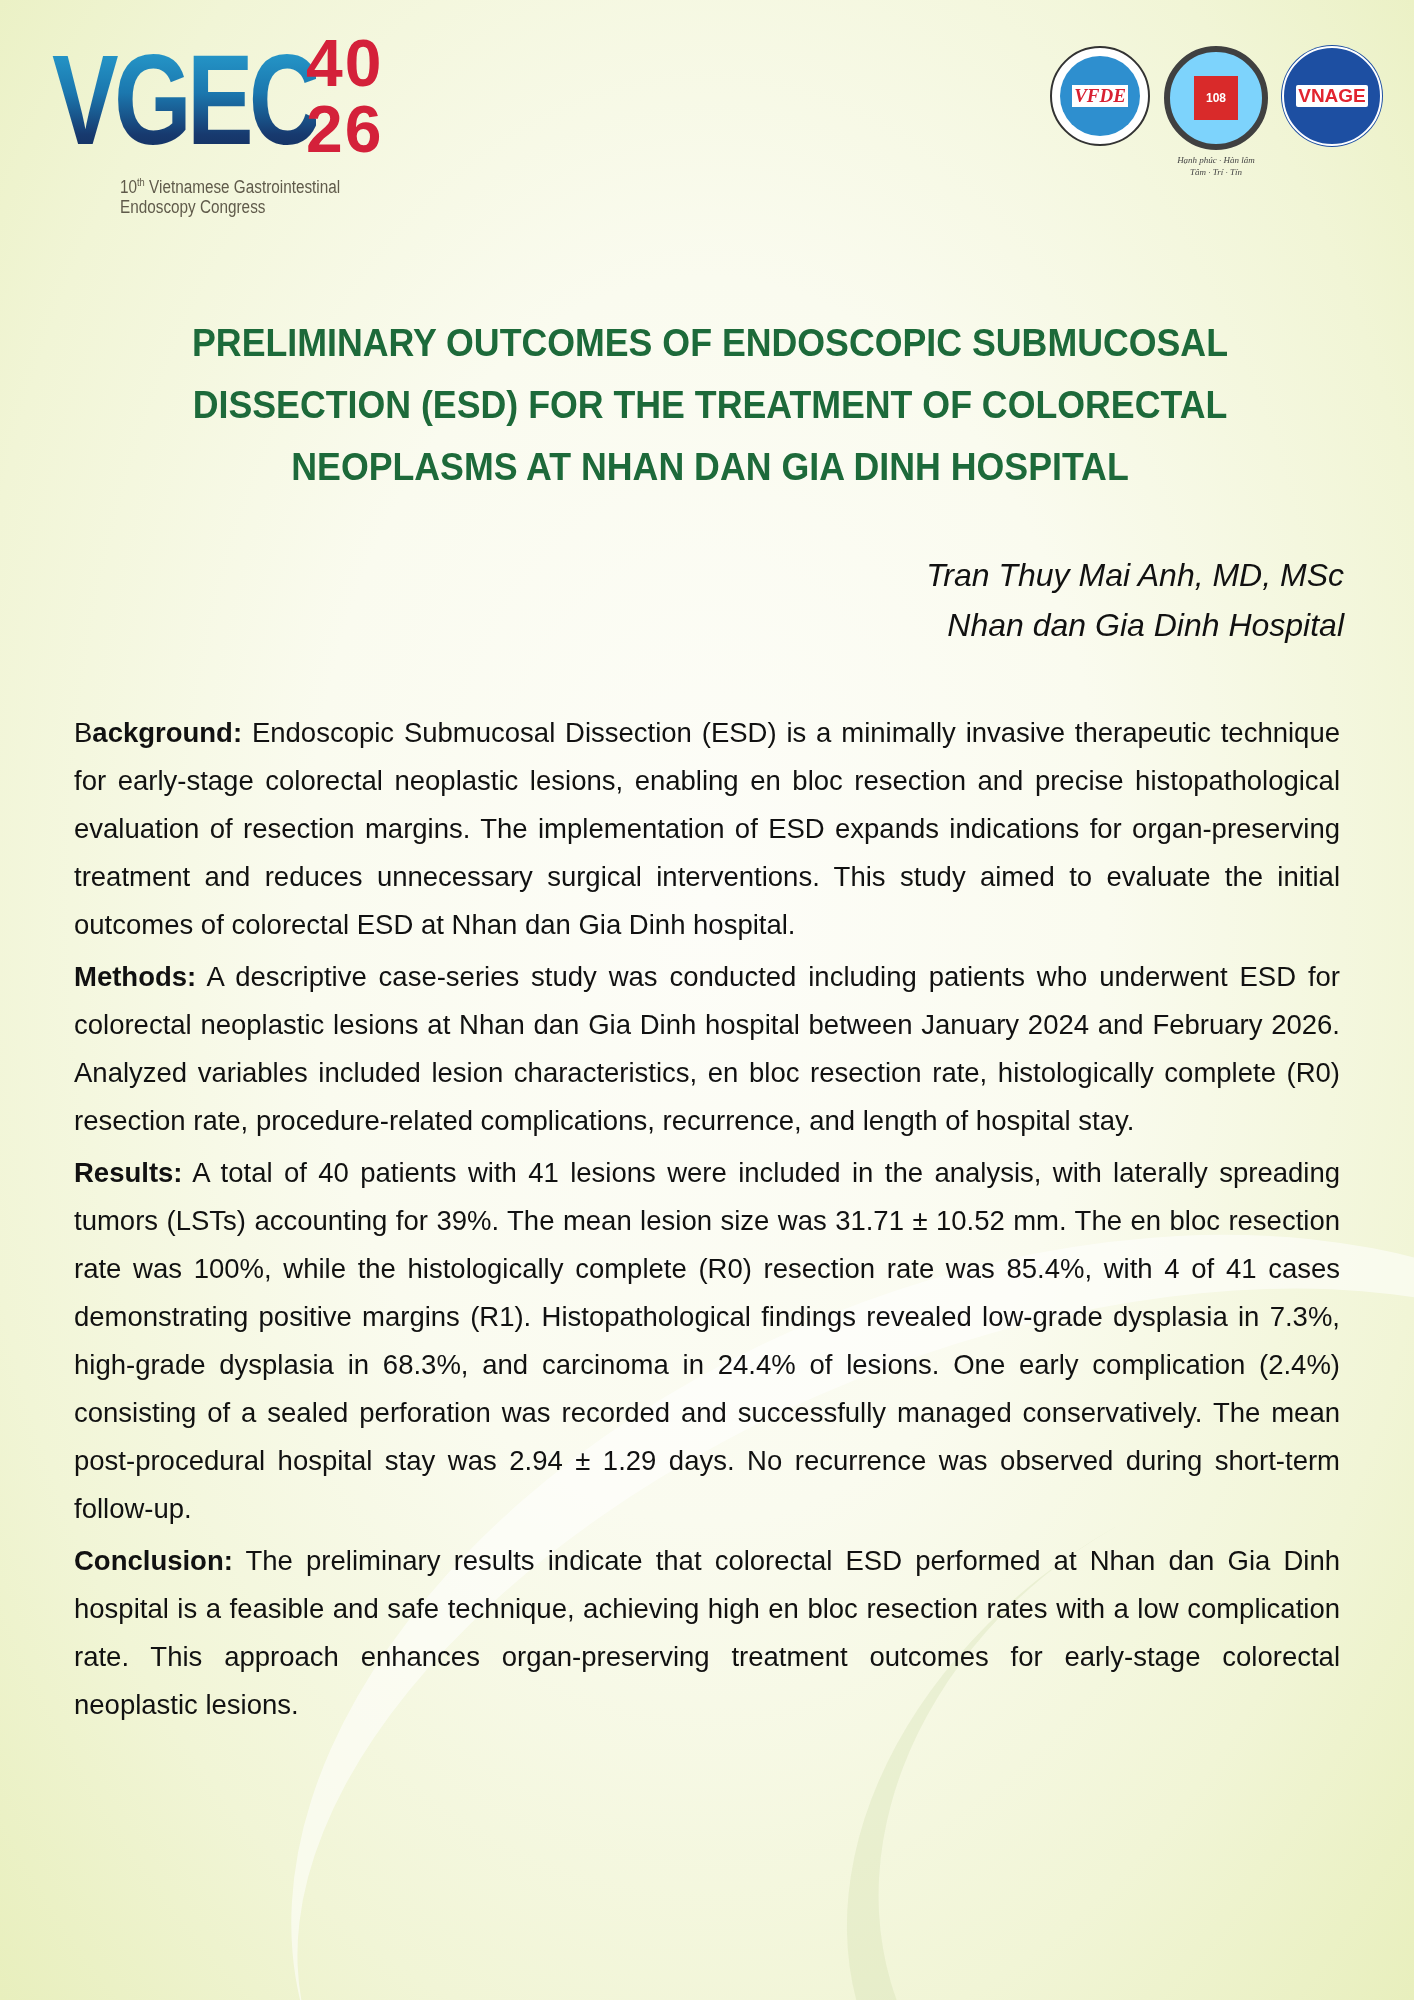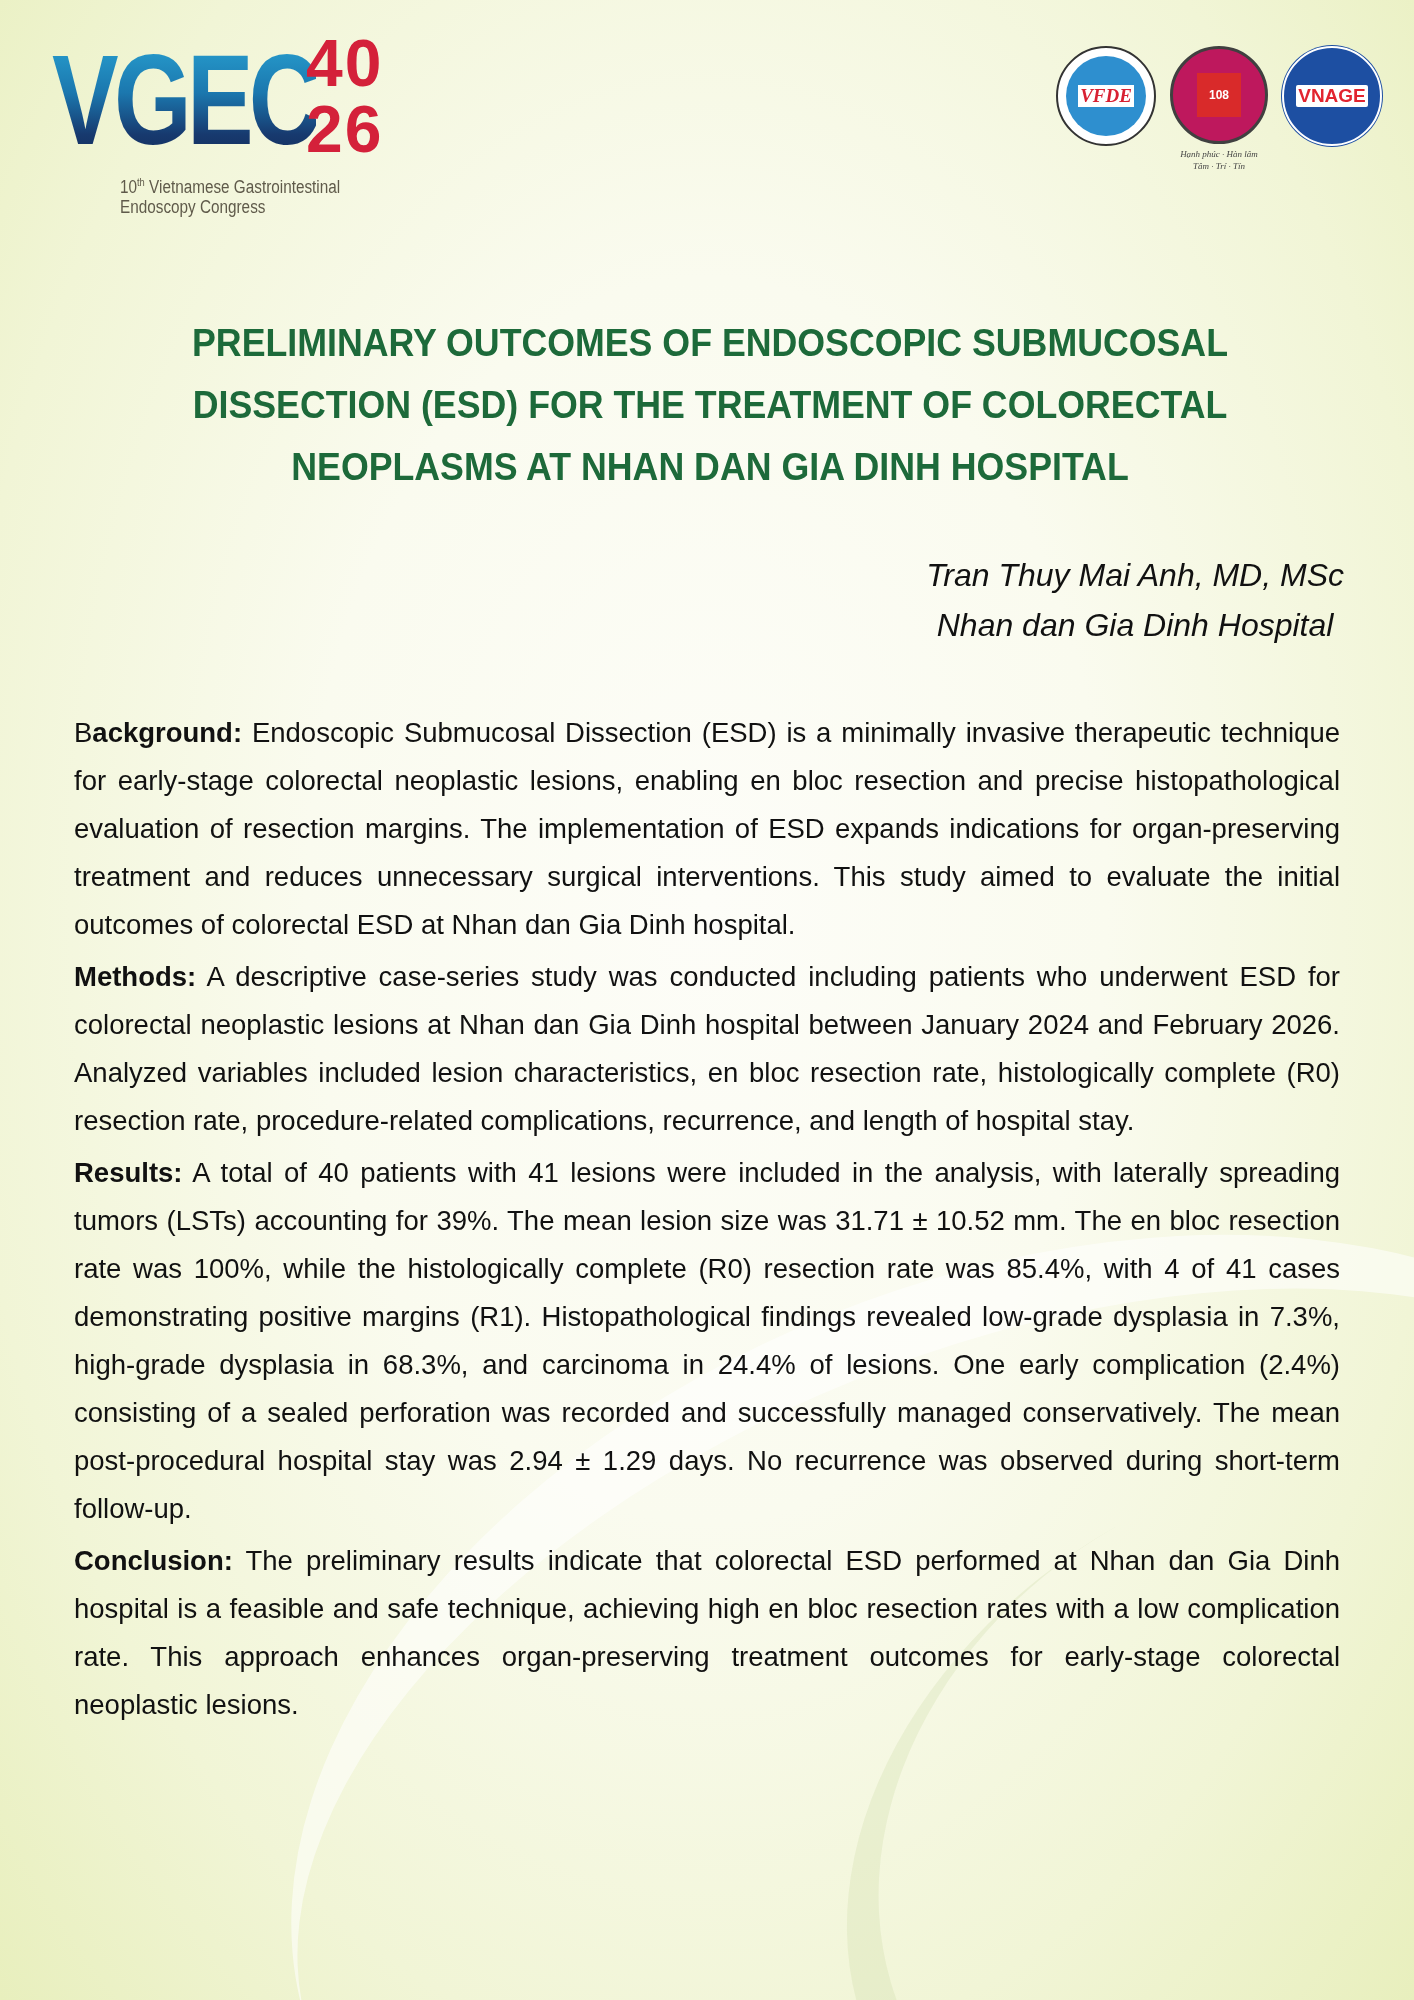--- a/index.html
+++ b/index.html
@@ -34,33 +34,33 @@
     .vgec-sub {
       position: absolute; left: 68px; top: 142px; color: #5f5a4a; font-size: 18px; line-height: 20px;
       transform: scaleX(0.85); transform-origin: left top;
     }
     .vgec-sub sup { font-size: 11px; }
     .partner-logos { position: absolute; right: 48px; top: 46px; display: flex; gap: 14px; align-items: flex-start; }
     .plogo { width: 96px; height: 96px; border-radius: 50%; position: relative; display: flex; align-items: center; justify-content: center; }
     .plogo-vfde { background: #fff; border: 2px solid #333; }
     .plogo-vfde .inner { width: 80px; height: 80px; border-radius: 50%; background: #2e8fcf; display: flex; align-items: center; justify-content: center; }
     .plogo-vfde .txt { color: #d82032; font-family: "Liberation Serif", serif; font-style: italic; font-weight: bold; font-size: 19px; background: #fff; padding: 0 2px; }
-    .plogo-108 { background: #be185d; border: 3px solid #404040; width: 92px; height: 92px; }
+    .plogo-108 { background: #7dd3fc; border: 6px solid #404040; width: 92px; height: 92px; }
     .plogo-108 .cross { width: 44px; height: 44px; background: #d92a2a; display: flex; align-items: center; justify-content: center; color: #fff; font-size: 12px; font-weight: bold; }
     .plogo-108-wrap { display: flex; flex-direction: column; align-items: center; }
     .motto { font-family: "Liberation Serif", serif; font-style: italic; font-size: 9px; color: #444; text-align: center; margin-top: 4px; line-height: 12px; }
     .plogo-vnage { background: #1d4fa2; border: 2px solid #fff; box-shadow: 0 0 0 1px #1d4fa2; }
     .plogo-vnage .txt { color: #e2242f; font-weight: bold; font-size: 19px; background: #fff; padding: 0 2px; border-radius: 2px; }
 
     .title {
       position: absolute; left: 100px; top: 312px; width: 1220px; text-align: center;
       color: #1d6a3a; font-weight: bold; font-size: 38px; line-height: 62px;
       transform: scaleX(0.94); transform-origin: center top;
     }
-    .author-block { position: absolute; right: 70px; top: 550px; text-align: center; font-style: italic; font-size: 32px; line-height: 50px; color: #111; }
+    .author-block { position: absolute; right: 70px; top: 550px; text-align: right; font-style: italic; font-size: 32px; line-height: 50px; color: #111; }
     .abstract {
       position: absolute; left: 70px; top: 705px; width: 1274px; font-size: 27.5px; line-height: 48px;
       color: #111; text-align: justify;
     }
     .abstract p { margin: 4px; }
     .abstract .label { font-weight: bold; }
   </style>
 </head>
 <body>
 

